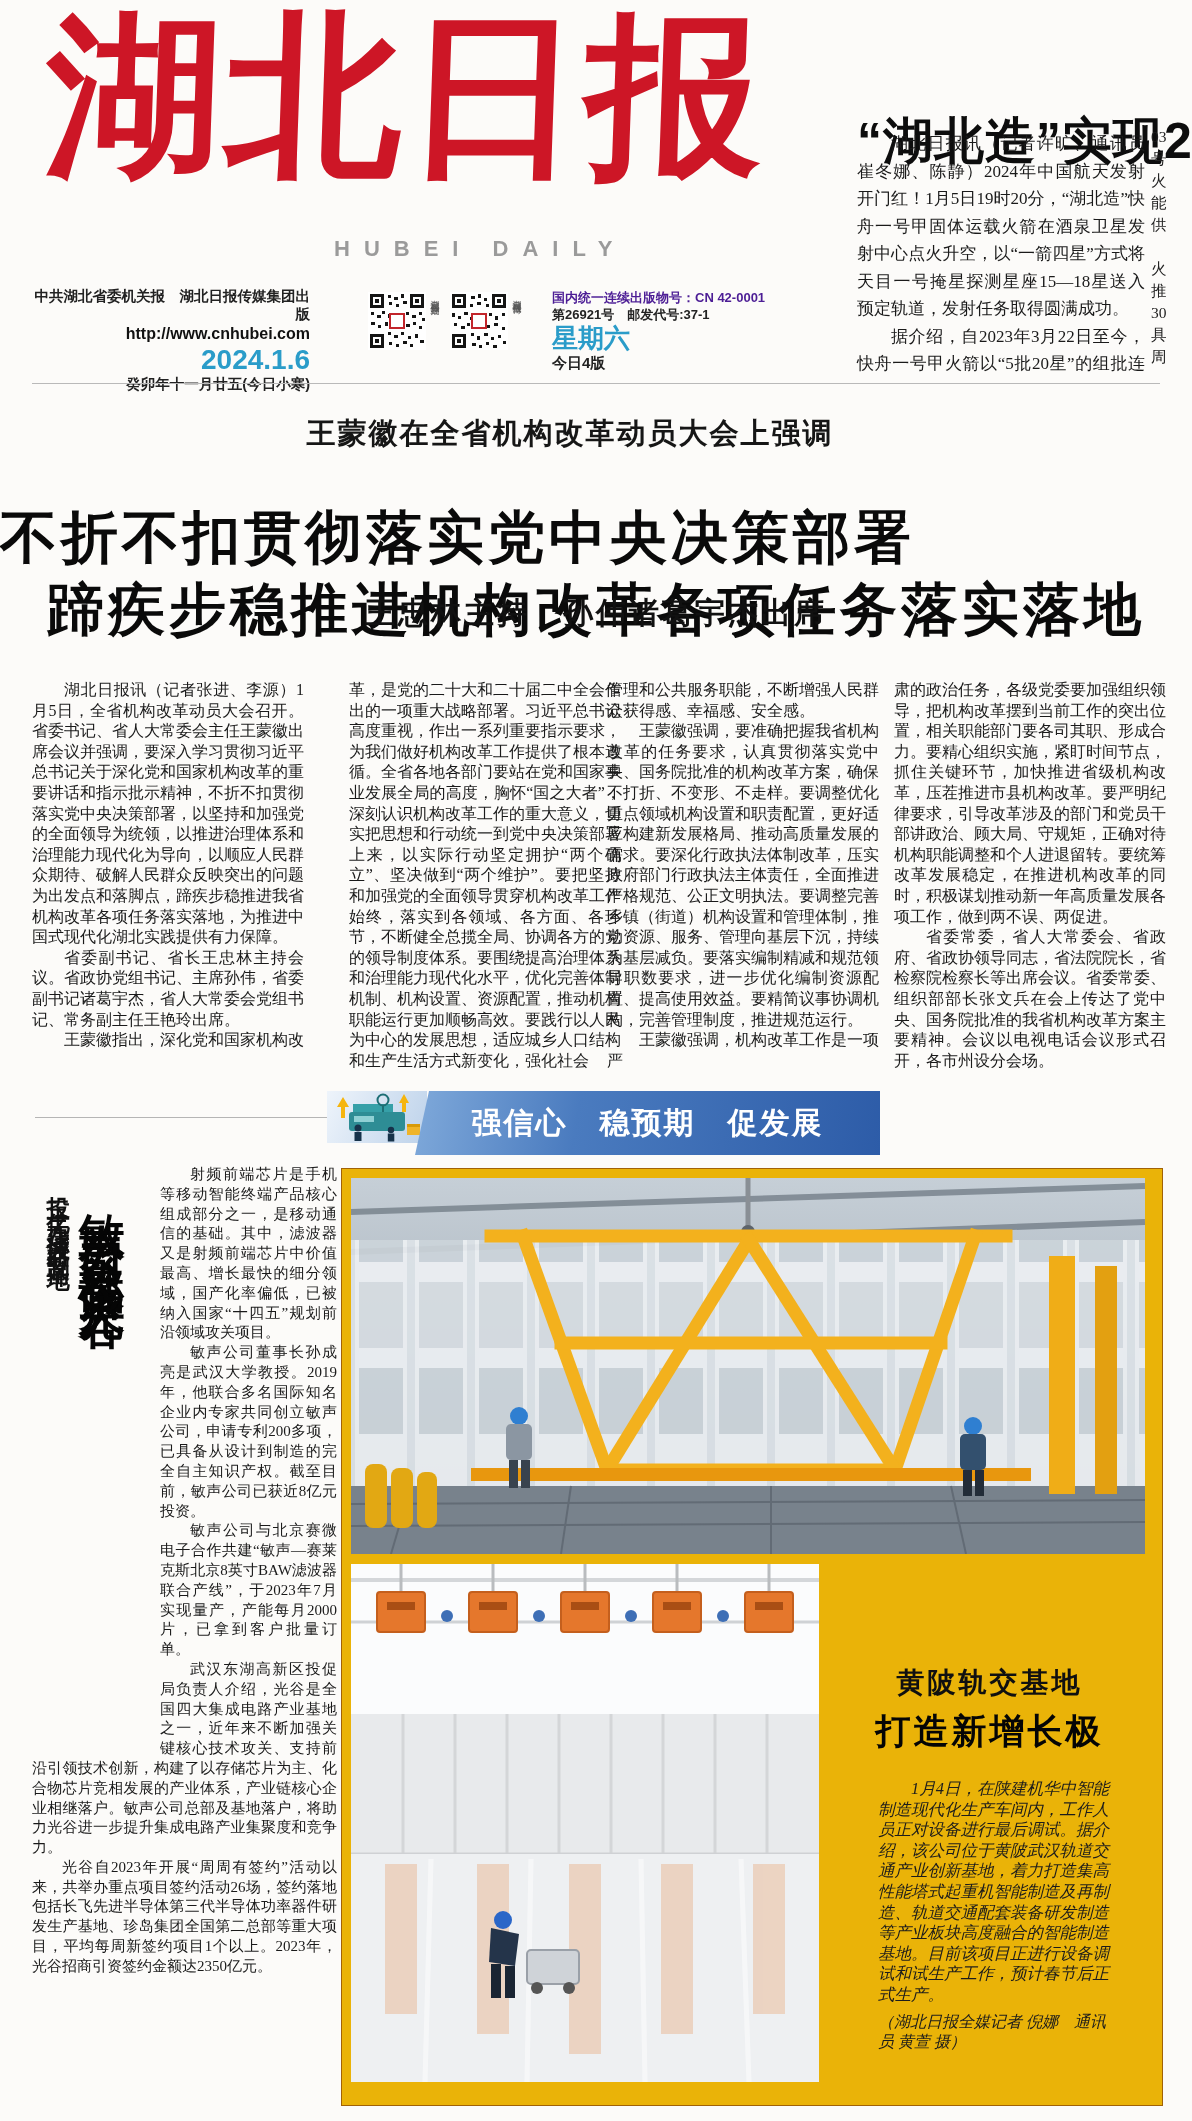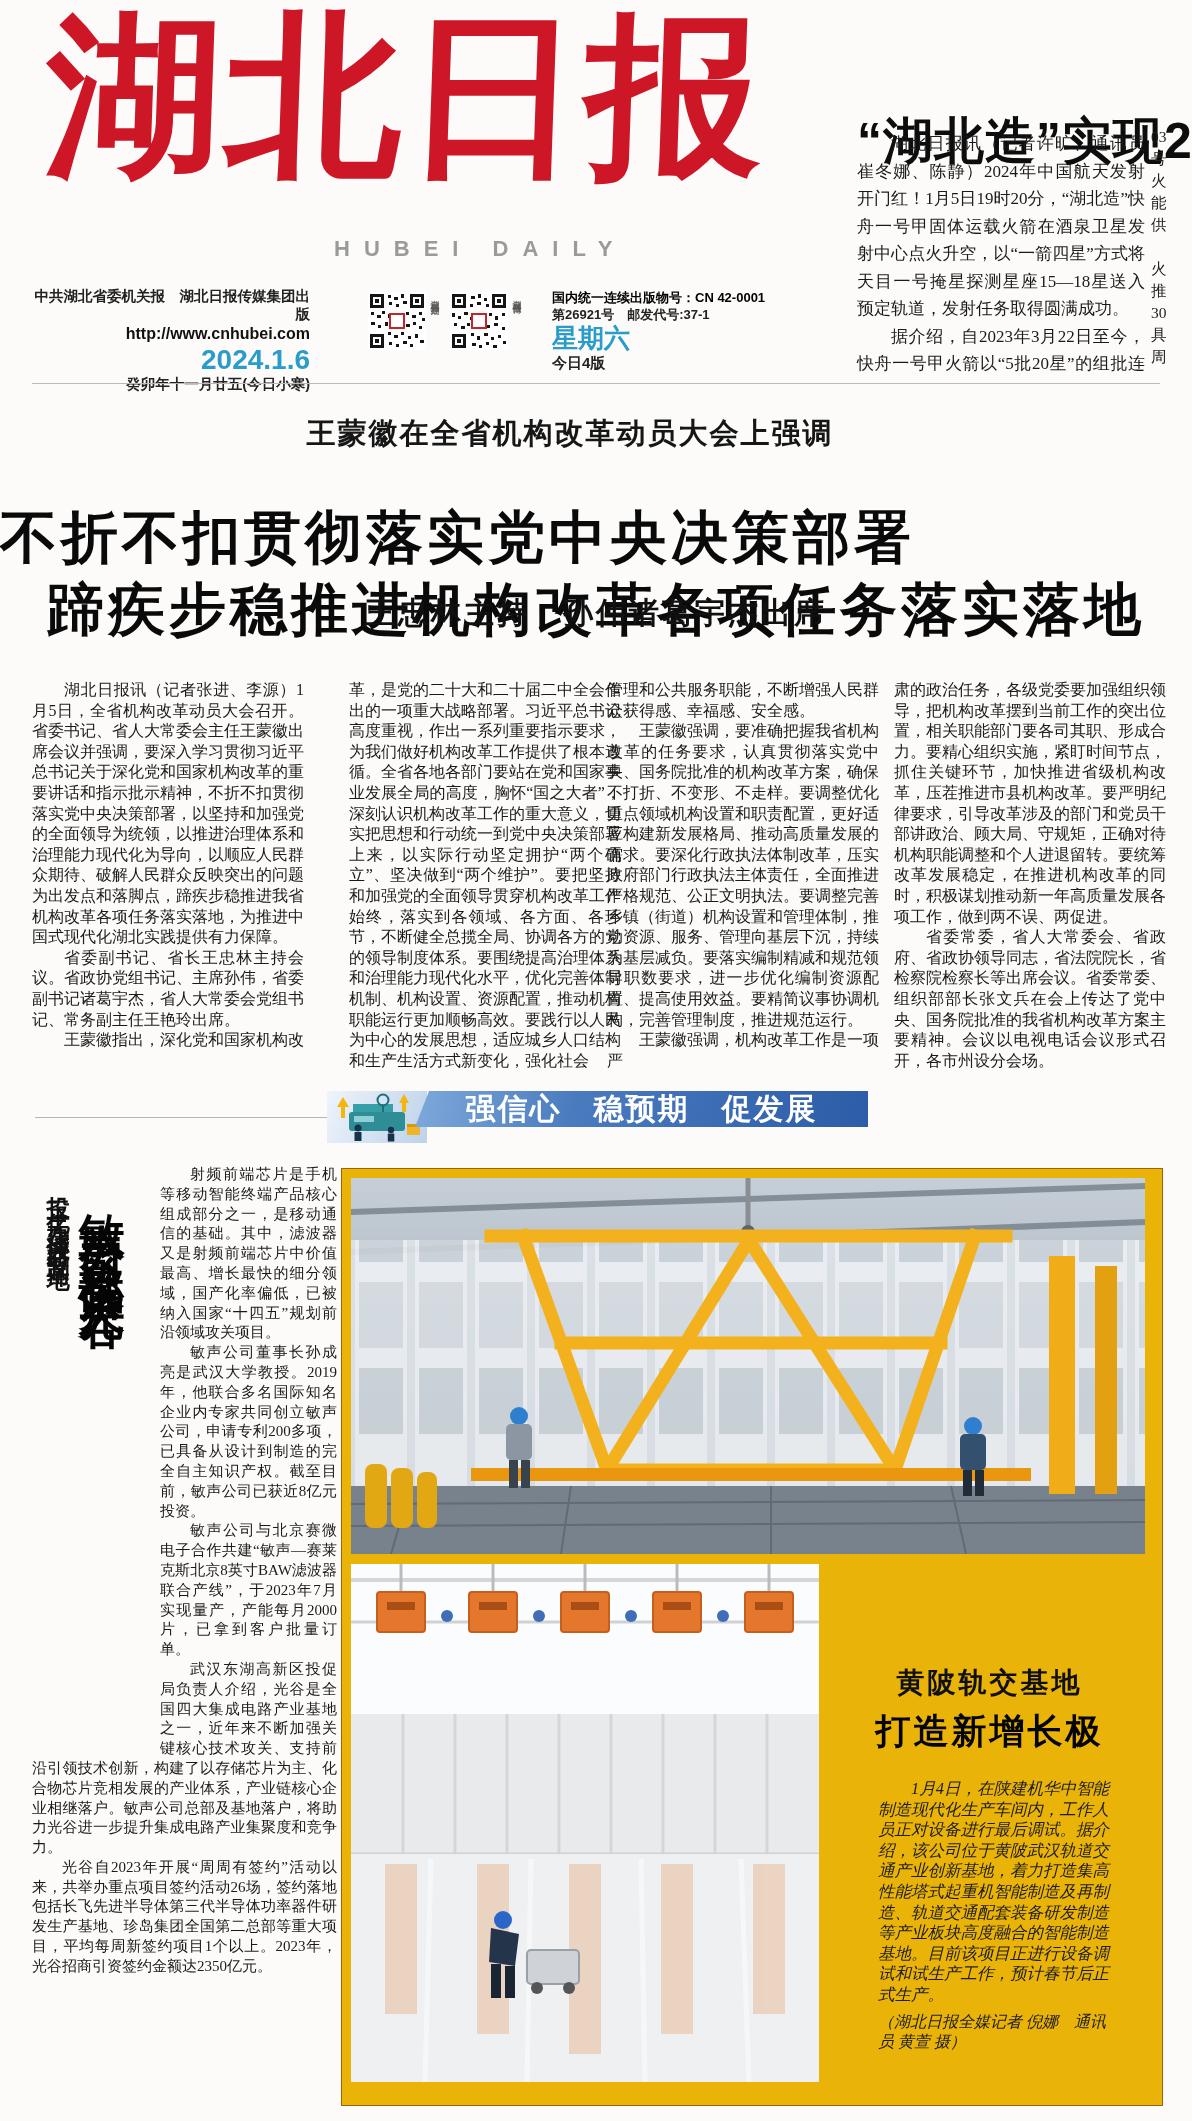--- a/index.html
+++ b/index.html
@@ -17,21 +17,21 @@
   .pub-left .org{font-size:14.5px;font-weight:700;line-height:18px;color:#222;}
   .pub-left .site{font-size:16px;font-weight:700;line-height:21px;color:#111;}
   .pub-left .date{font-size:28px;font-weight:700;line-height:31px;color:#2a9cc9;}
   .pub-left .lunar{font-size:14.5px;font-weight:600;line-height:18px;color:#222;}
   .qr{position:absolute;top:292px;width:58px;height:58px;}
   .qr1{left:368px;} .qr2{left:450px;}
   .qr-label{position:absolute;top:293px;writing-mode:vertical-rl;text-orientation:upright;
         font-size:9px;color:#555;letter-spacing:1px;line-height:12px;}
   .qr1l{left:429px;} .qr2l{left:511px;}
   .pub-right{position:absolute;left:552px;top:289px;width:260px;}
-  .pub-right .issn{font-size:13px;font-weight:700;line-height:17px;color:#000000;}
+  .pub-right .issn{font-size:13px;font-weight:700;line-height:17px;color:#4c1d95;}
   .pub-right .issue{font-size:13px;font-weight:700;line-height:17px;color:#222;}
   .pub-right .weekday{font-size:26px;font-weight:700;line-height:30px;color:#2a9cc9;}
   .pub-right .edition{font-size:15px;font-weight:700;line-height:19px;color:#222;}
 
   
   .tr-article{position:absolute;left:855px;top:30px;width:337px;height:352px;overflow:hidden;}
   .tr-headline{position:absolute;left:2px;top:36px;font-size:50px;font-weight:900;color:#0d0d0d;
         white-space:nowrap;letter-spacing:1px;}
   .tr-body{position:absolute;left:2px;top:100px;width:288px;font-size:17px;line-height:27.5px;
         text-align:justify;}
@@ -52,21 +52,21 @@
   .subhead{position:absolute;left:0;top:593px;width:1192px;text-align:center;font-size:30px;
         font-weight:700;letter-spacing:3px;color:#111;}
   .mcol{position:absolute;top:680px;width:272px;height:396px;overflow:hidden;font-size:16px;
         line-height:20.6px;text-align:justify;}
   .mcol p{margin:0;text-indent:2em;}
   .mcol p.cont{text-indent:0;}
   .c1{left:32px;} .c2{left:319px;margin-left:30px;} .c3{left:607px;} .c4{left:894px;}
 
   
   .banner-line{position:absolute;left:35px;top:1117px;width:292px;height:1px;background:#b5b5b5;}
-  .banner{position:absolute;left:327px;top:1091px;width:541px;height:36px;}
+  .banner{position:absolute;left:327px;top:1091px;width:541px;height:64px;padding-left:12px;}
   .banner-illus{position:absolute;left:0;top:0;width:100px;height:52px;
         background:linear-gradient(115deg,#eef4fb,#bdd2ea);}
   .banner-band{position:absolute;left:88px;top:0;right:0;bottom:0;
         background:linear-gradient(100deg,#7fa9da 0%,#4a7bbf 35%,#2d5ca8 100%);
         clip-path:polygon(14px 0,100% 0,100% 100%,0 100%);
         display:flex;align-items:center;justify-content:center;}
   .banner-text{color:#fff;font-size:30px;font-weight:900;letter-spacing:2px;}
 
   
   .bl-article{position:absolute;left:32px;top:1165px;width:305px;height:945px;overflow:hidden;

